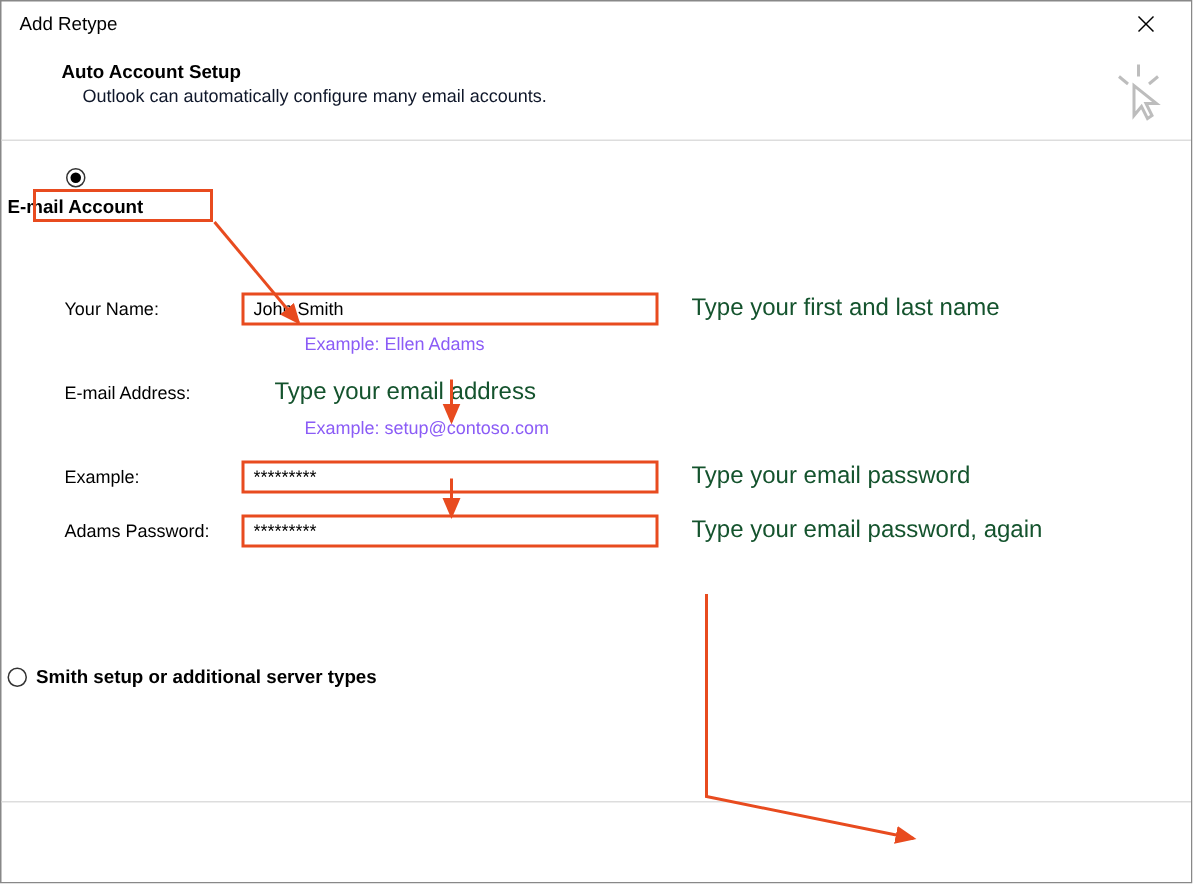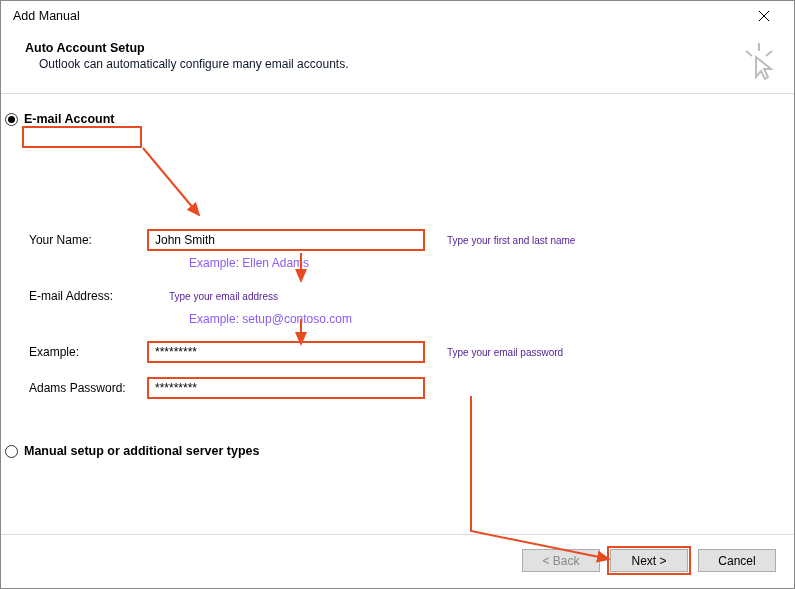--- a/index.html
+++ b/index.html
@@ -28,21 +28,21 @@
   .closex {
     width: 40px;
     height: 28px;
     display: flex;
     align-items: center;
     justify-content: center;
     font-size: 14px;
     font-family: "Segoe UI", sans-serif;
   }
   .header {
-    padding: 10px 24px 8px 24px;
+    padding: 10px 24px 8px 40px;
     position: relative;
     height: 62px;
   }
   .header .h1 { font-weight: 700; font-size: 12.5px; }
   .header .h2 { font-size: 12px; padding-left: 14px; margin-top: 2px; color: #0f172a; }
   .header .spark {
     position: absolute;
     right: 18px;
     top: 10px;
     width: 34px;
@@ -68,24 +68,23 @@
   }
   .radio-outer {
     width: 13px; height: 13px; border: 1px solid #333; border-radius: 50%;
     display: flex; align-items: center; justify-content: center;
     background: #fff;
   }
   .radio-inner { width: 7px; height: 7px; background: #000; border-radius: 50%; }
 
   .form-area {
     position: absolute;
-    left: 28px;
+    left: 42px;
     top: 100px;
     width: 700px;
-    margin-top: 34px;
   }
   .row {
     display: flex;
     align-items: center;
     height: 24px;
     margin-bottom: 4px;
   }
   .row .lbl {
     width: 118px;
     font-size: 12px;
@@ -94,22 +93,22 @@
     width: 278px;
     height: 22px;
     border: 2px solid #e84b1f;
     font-size: 12px;
     padding: 0 6px;
     background: #fff;
     font-family: inherit;
   }
   .row .hint {
     margin-left: 22px;
-    color: #4c1d95;
-    font-size: 10px;
+    color: #14532d;
+    font-size: 16px;
   }
   .example {
     font-size: 12px;
     color: #8b5cf6;
     margin: 2px 0 14px 160px;
   }
   .pw-note {
     font-size: 12px;
     margin: 6px 0 0 160px;
   }
@@ -154,21 +153,21 @@
     pointer-events: none;
   }
   .spacer { height: 8px; }
 </style>
 </head>
 <body>
 
 <div class="window">
 
   <div class="titlebar">
-    <span class="title">Add Manual</span>
+    <span class="title">Add Retype</span>
     <div class="closex">
       <svg width="12" height="12" viewBox="0 0 12 12">
         <line x1="1" y1="1" x2="11" y2="11" stroke="#000" stroke-width="1"></line>
         <line x1="11" y1="1" x2="1" y2="11" stroke="#000" stroke-width="1"></line>
       </svg>
     </div>
   </div>
 
   <div class="header">
     <div class="h1">Auto Account Setup</div>
@@ -180,30 +179,30 @@
         <line x1="30" y1="10" x2="24" y2="15"></line>
         <path d="M14 16 L14 36 L19 30 L23 38 L26 36 L22 28 L29 28 Z" fill="#fff"></path>
       </g>
     </svg>
   </div>
 
   <div class="rule"></div>
 
   <div class="content">
 
-    <div class="radio-row" style="left:4px; top:18px;">
+    <div class="radio-row" style="left:4px; top:18px;flex-direction:column;">
       <span class="radio-outer">
           <span class="radio-inner"></span>
         </span>
       <span>E-mail Account</span>
     </div>
 
     <div class="radio-row" style="left:4px; top:350px;">
       <span class="radio-outer"></span>
-      <span>Manual setup or additional server types</span>
+      <span>Smith setup or additional server types</span>
     </div>
 
     <div class="form-area">
 
       <div class="row">
         <span class="lbl">Your Name:</span>
         <input class="inp" type="text" value="John Smith" style="">
         <span class="hint">Type your first and last name</span>
       </div>
       <div class="example">Example: Ellen Adams</div>
@@ -216,33 +215,29 @@
 
       <div class="row">
         <span class="lbl">Example:</span>
         <input class="inp" type="text" value="*********" style="">
         <span class="hint">Type your email password</span>
       </div>
       <div class="spacer"></div>
       <div class="row">
         <span class="lbl">Adams Password:</span>
         <input class="inp" type="text" value="*********" style="">
+        <span class="hint">Type your email password, again</span>
       </div>
 
     </div>
 
   </div>
 
   <div class="footer">
     <div class="rule"></div>
-    <div class="btnrow">
-      <button class="btn disabled">&lt; Back</button>
-      <button class="btn highlight">Next &gt;</button>
-      <button class="btn">Cancel</button>
-    </div>
   </div>
 
   <div class="ann-box" style="left:21px; top:125px; width:120px; height:22px;"></div>
 
   <svg class="arrows">
     <defs>
       <marker id="ah" markerWidth="8" markerHeight="8" refX="6" refY="3" orient="auto">
         <path d="M0,0 L7,3 L0,6 Z" fill="#e84b1f"></path>
       </marker>
     </defs>

